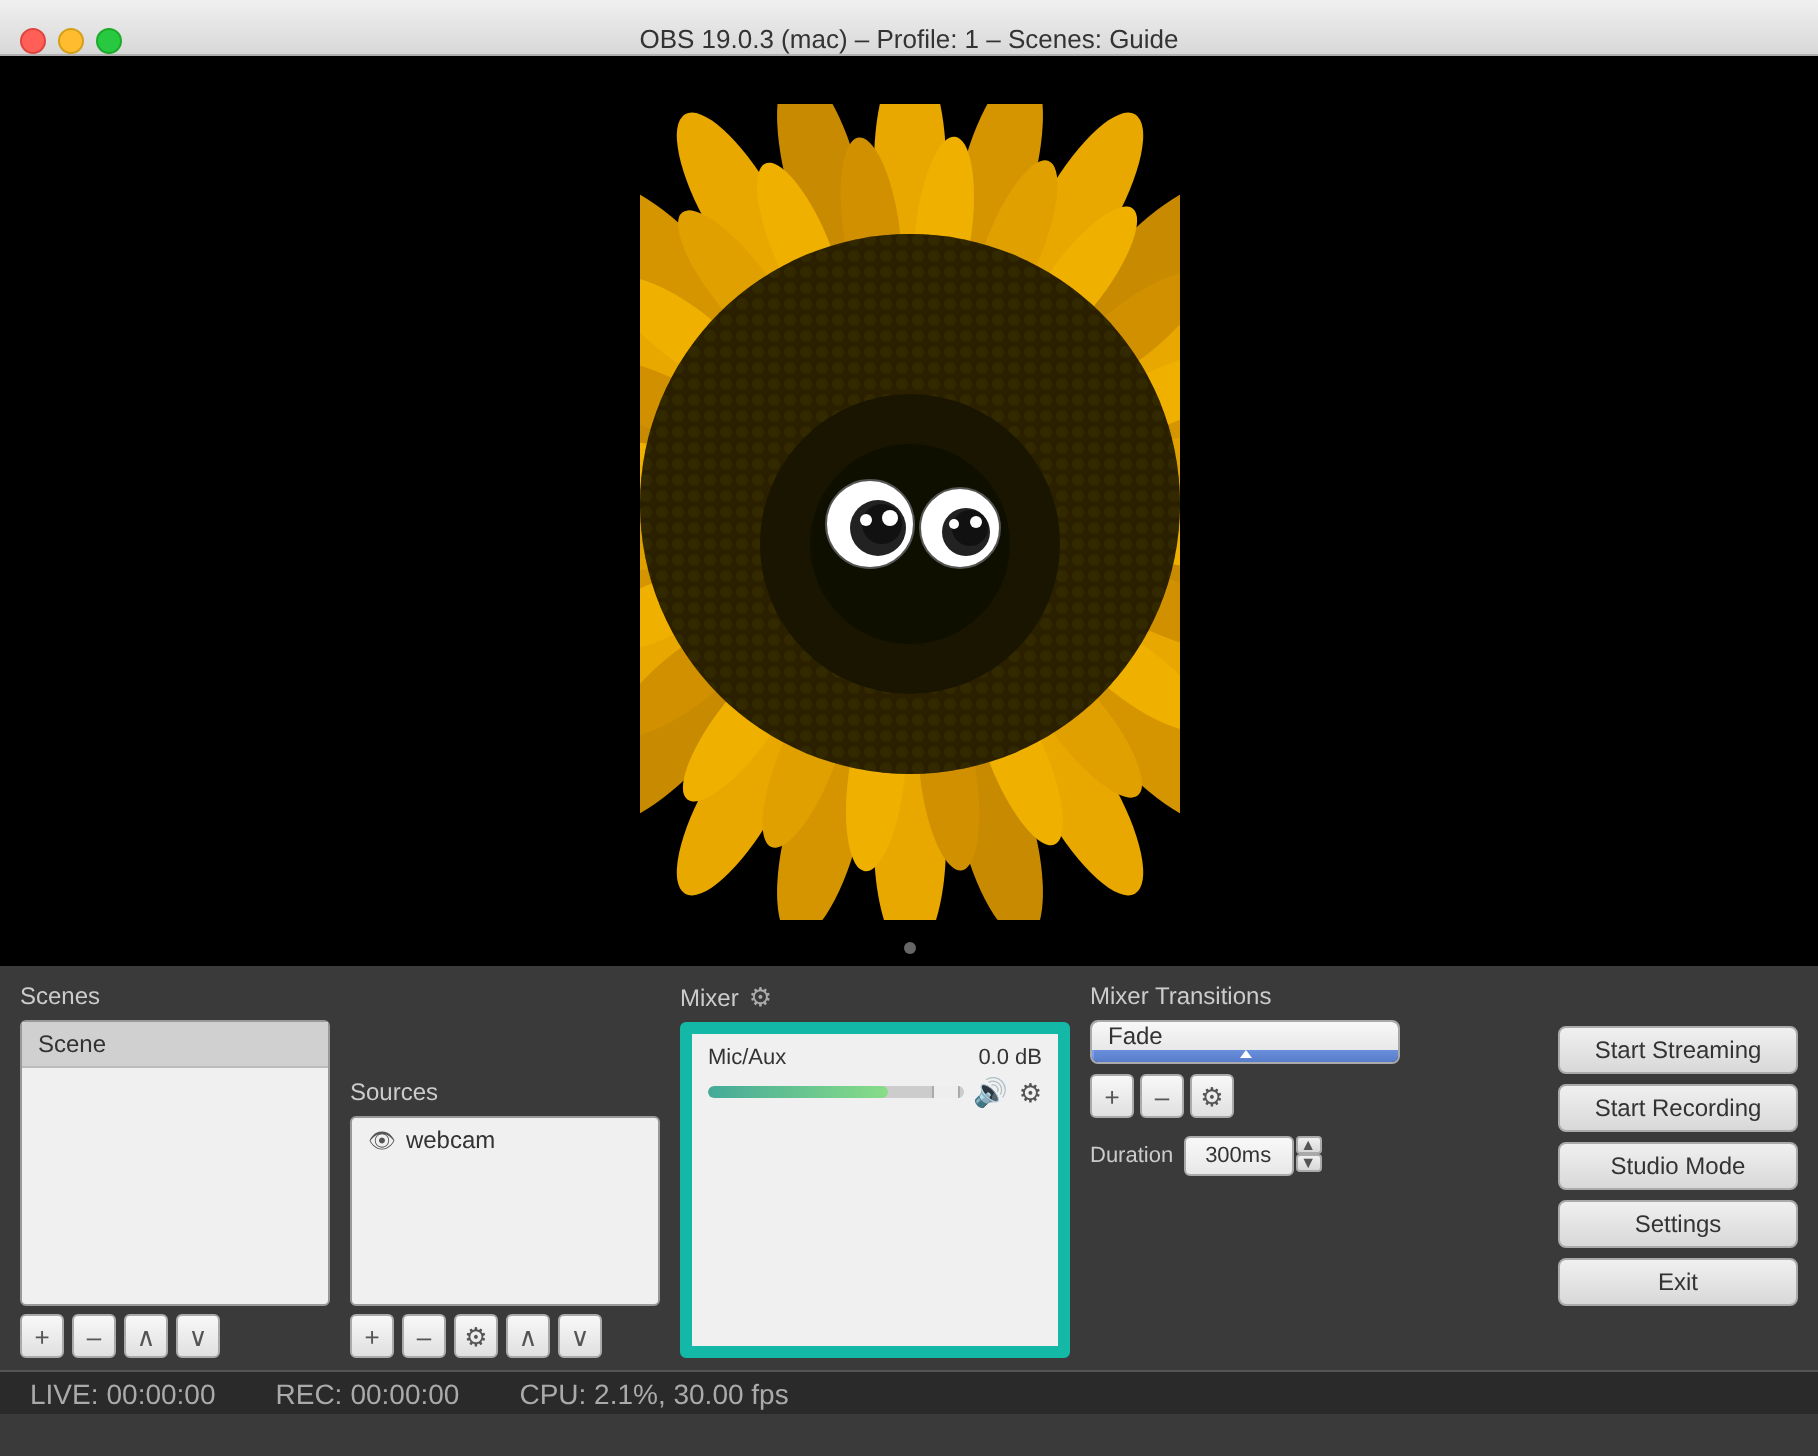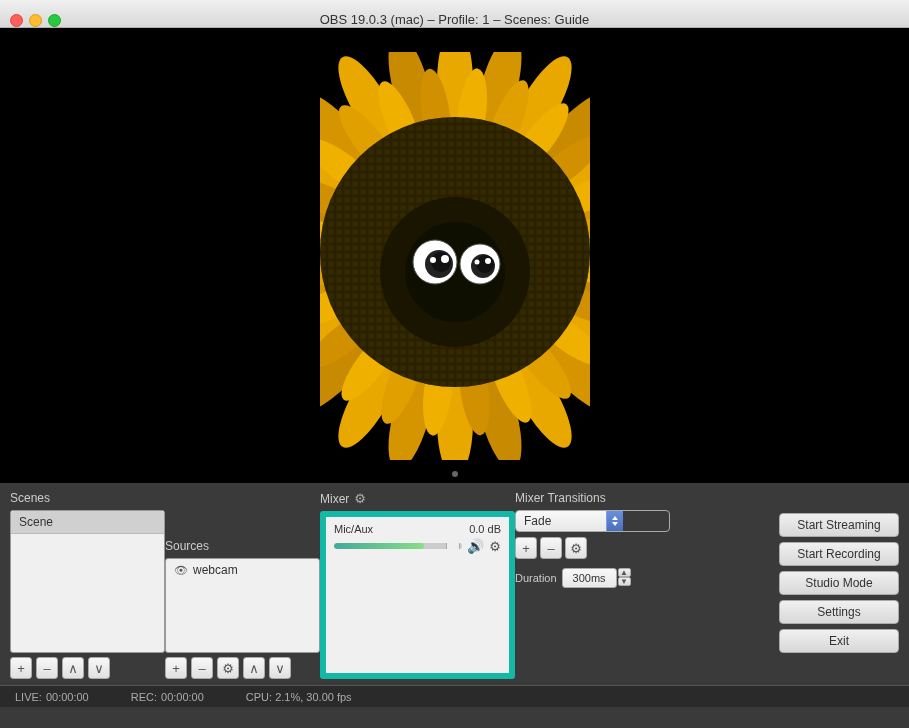--- a/index.html
+++ b/index.html
@@ -67,21 +67,21 @@
       background: #666;
       border-radius: 50%;
     }
 
     
     .panels-row {
       display: flex;
       flex: 1;
       background: #3a3a3a;
       padding: 8px 10px 6px;
-      gap: 0;
+      gap: 10px;
     }
 
     
     .panel {
       display: flex;
       flex-direction: column;
     }
     .panel-header {
       display: flex;
       align-items: center;
@@ -257,22 +257,22 @@
     }
 
     
     .statusbar {
       height: 22px;
       background: #2a2a2a;
       border-top: 1px solid #555;
       display: flex;
       align-items: center;
       padding: 0 15px;
-      gap: 42px;
-      font-size: 11px;
+      gap: 30px;
+      font-size: 14px;
       color: #aaa;
     }
     .status-item {
       display: flex;
       gap: 4px;
     }
 
     
     .gear-icon {
       font-size: 13px;
@@ -324,20 +324,21 @@
     .sa-down { border-top: 4px solid white; }
 
     .fade-select-container {
       display: flex;
       align-items: stretch;
       border: 1px solid #aaa;
       border-radius: 4px;
       overflow: hidden;
       height: 22px;
       margin-bottom: 5px;
+      flex-direction: column;
     }
     .fade-select-text {
       background: linear-gradient(to bottom, #f8f8f8, #e8e8e8);
       padding: 0 8px;
       display: flex;
       align-items: center;
       font-size: 12px;
       color: #333;
       min-width: 90px;
     }

